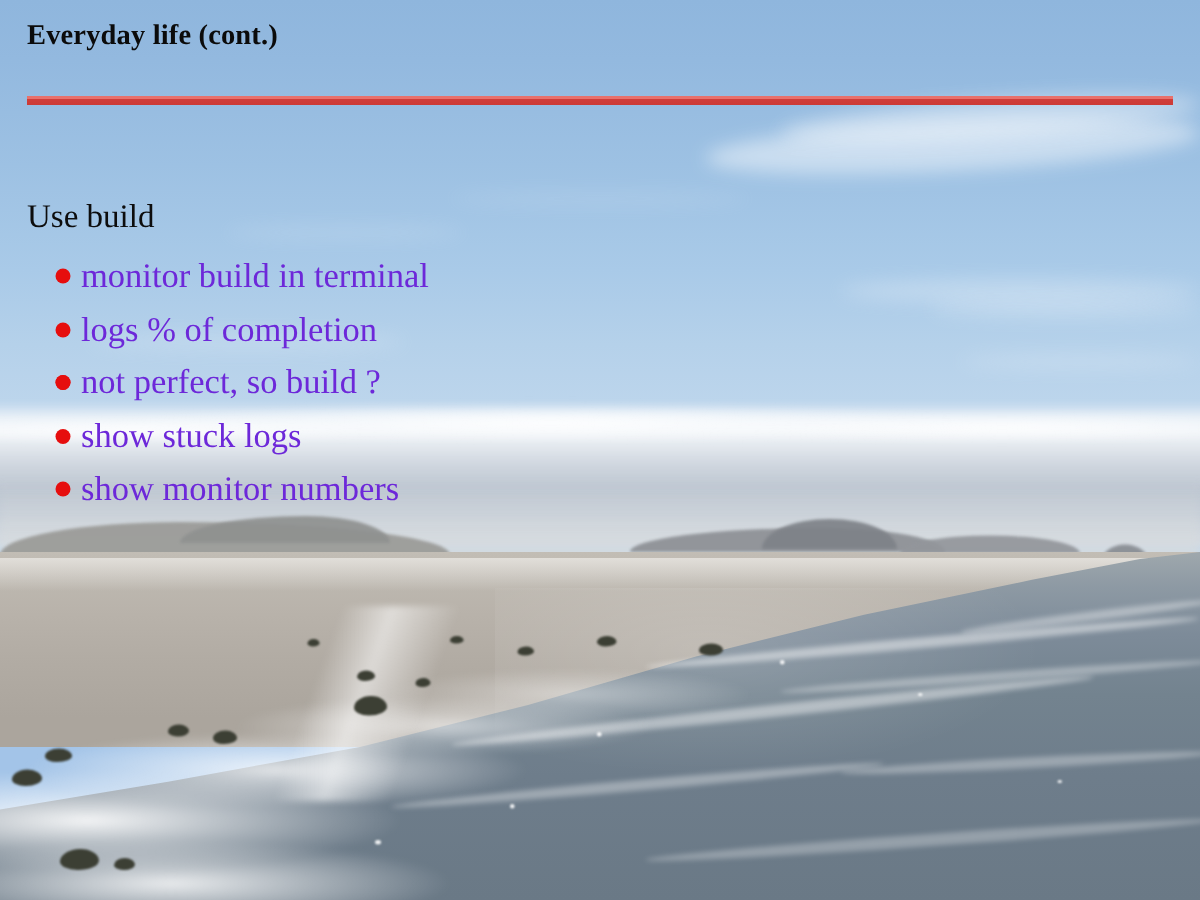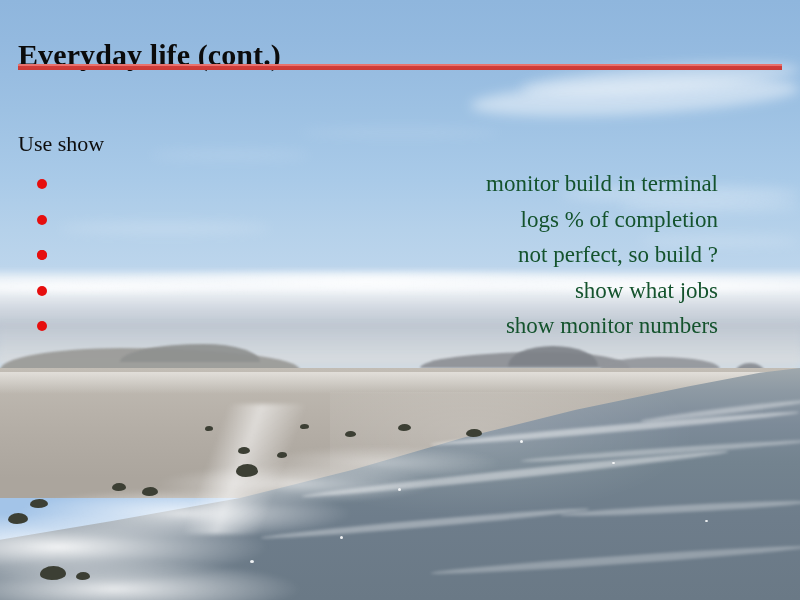--- a/index.html
+++ b/index.html
@@ -180,22 +180,22 @@
     position: absolute;
     background: #3c3f34;
     border-radius: 52% 48% 55% 45% / 60% 55% 45% 40%;
     filter: blur(.7px);
   }
 
   
   .title {
     position: absolute;
     left: 18px;
-    top: 38px;
-    font-size: 30px;
+    top: 13px;
+    font-size: 19px;
     font-weight: bold;
     color: #0b0b0b;
     letter-spacing: .1px;
     white-space: nowrap;
   }
   .rule {
     position: absolute;
     left: 18px;
     top: 64px;
     width: 764px;
@@ -218,23 +218,22 @@
   ul.bullets {
     list-style: none;
     margin: 0;
     padding: 0;
   }
   ul.bullets li {
     position: relative;
     padding-left: 36px;
     font-size: 23px;
     line-height: 35.5px;
-    color: #14532d;
+    color: #6d28d9;
     white-space: nowrap;
-    text-align: right;
   }
   ul.bullets li .dot {
     position: absolute;
     left: 19px;
     top: 13px;
     width: 10px;
     height: 10px;
     background: #e60e0e;
     border-radius: 50%;
   }
@@ -304,40 +303,40 @@
     <div class="sparkle" style="left:398px;top:488px;width:3px;height:3px;"></div>
     <div class="sparkle" style="left:705px;top:520px;width:3px;height:2px;"></div>
     <div class="sparkle" style="left:340px;top:536px;width:3px;height:3px;"></div>
     <div class="sparkle" style="left:250px;top:560px;width:4px;height:3px;"></div>
   </div>
 
   <div class="title">Everyday life (cont.)</div>
   <div class="rule"></div>
 
   <div class="body">
-    <p class="lead">Use show</p>
+    <p class="lead">Use build</p>
     <ul class="bullets">
       <li>
         <span class="dot"></span>
         <span>monitor build in terminal</span>
       </li>
       <li>
         <span class="dot"></span>
         <span>logs % of completion</span>
       </li>
       <li>
         <span class="dot"></span>
       </li>
       <li>
         <span class="dot"></span>
         <span>not perfect, so build ?</span>
       </li>
       <li>
         <span class="dot"></span>
-        <span>show what jobs</span>
+        <span>show stuck logs</span>
       </li>
       <li>
         <span class="dot"></span>
         <span>show monitor numbers</span>
       </li>
     </ul>
   </div>
 
 </div>
 

